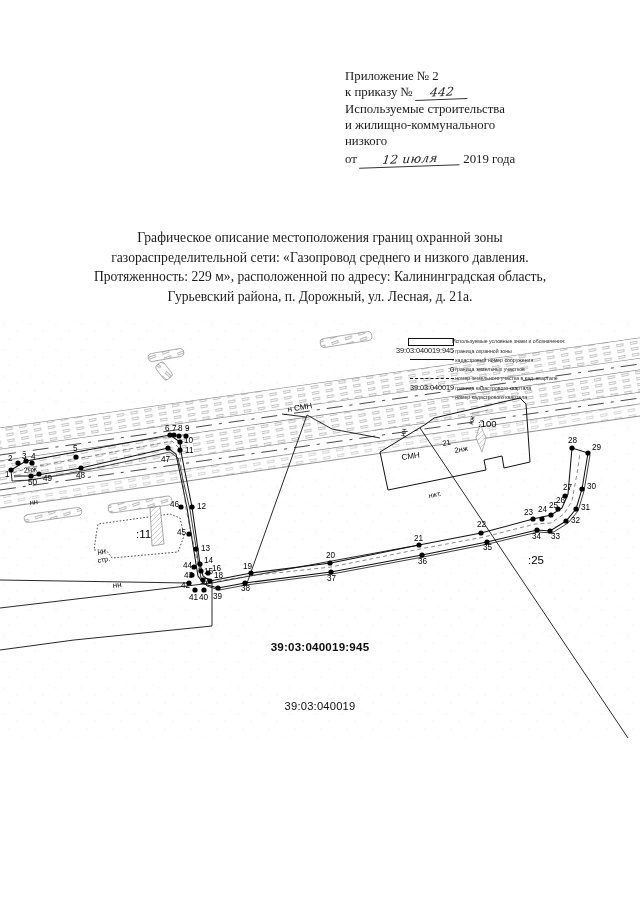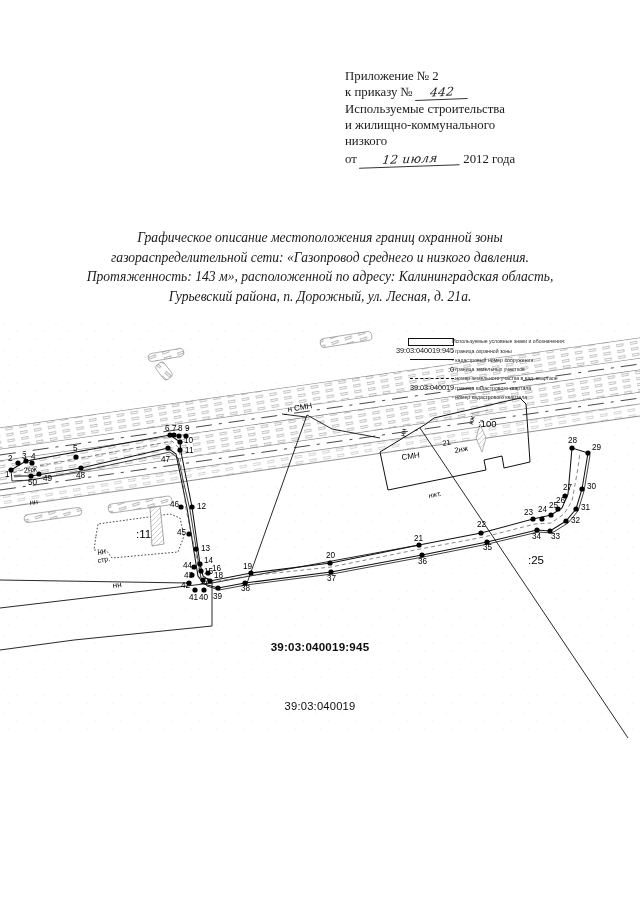--- a/index.html
+++ b/index.html
@@ -57,21 +57,20 @@
 
   
   .title-block {
     position: absolute;
     left: 54px;
     top: 228px;
     width: 532px;
     text-align: center;
     font-size: 13.6px;
     line-height: 19.6px;
-    font-style: italic;
   }
 
   
   .map {
     position: absolute;
     left: 0;
     top: 318px;
     width: 640px;
     height: 420px;
   }
@@ -179,28 +178,28 @@
   </div>
   <div class="header-line">
     <span>и жилищно-коммунального</span>
   </div>
   <div class="header-line">
     <span>низкого</span>
   </div>
   <div class="header-line" style="margin-top:2px;">
     <span>от</span>
     <span class="ul-date hand">12 июля</span>
-    <span>2012 года</span>
+    <span>2019 года</span>
   </div>
 </div>
 
 <div class="title-block">
   <div>Графическое описание местоположения границ охранной зоны</div>
   <div>газораспределительной сети: «Газопровод среднего и низкого давления.</div>
-  <div>Протяженность: 143 м», расположенной по адресу: Калининградская область,</div>
+  <div>Протяженность: 229 м», расположенной по адресу: Калининградская область,</div>
   <div>Гурьевский районa, п. Дорожный, ул. Лесная, д. 21а.</div>
 </div>
 
 <div class="map">
   <svg width="640" height="420" viewBox="0 0 640 420" xmlns="http://www.w3.org/2000/svg">
     <defs>
       <pattern id="roadhatch" width="14" height="6" patternUnits="userSpaceOnUse" patternTransform="rotate(-10)">
         <rect width="14" height="6" fill="#ffffff"></rect>
         <rect x="0" y="1.5" width="7" height="2.2" fill="none" stroke="#777" stroke-width="0.5"></rect>
       </pattern>

